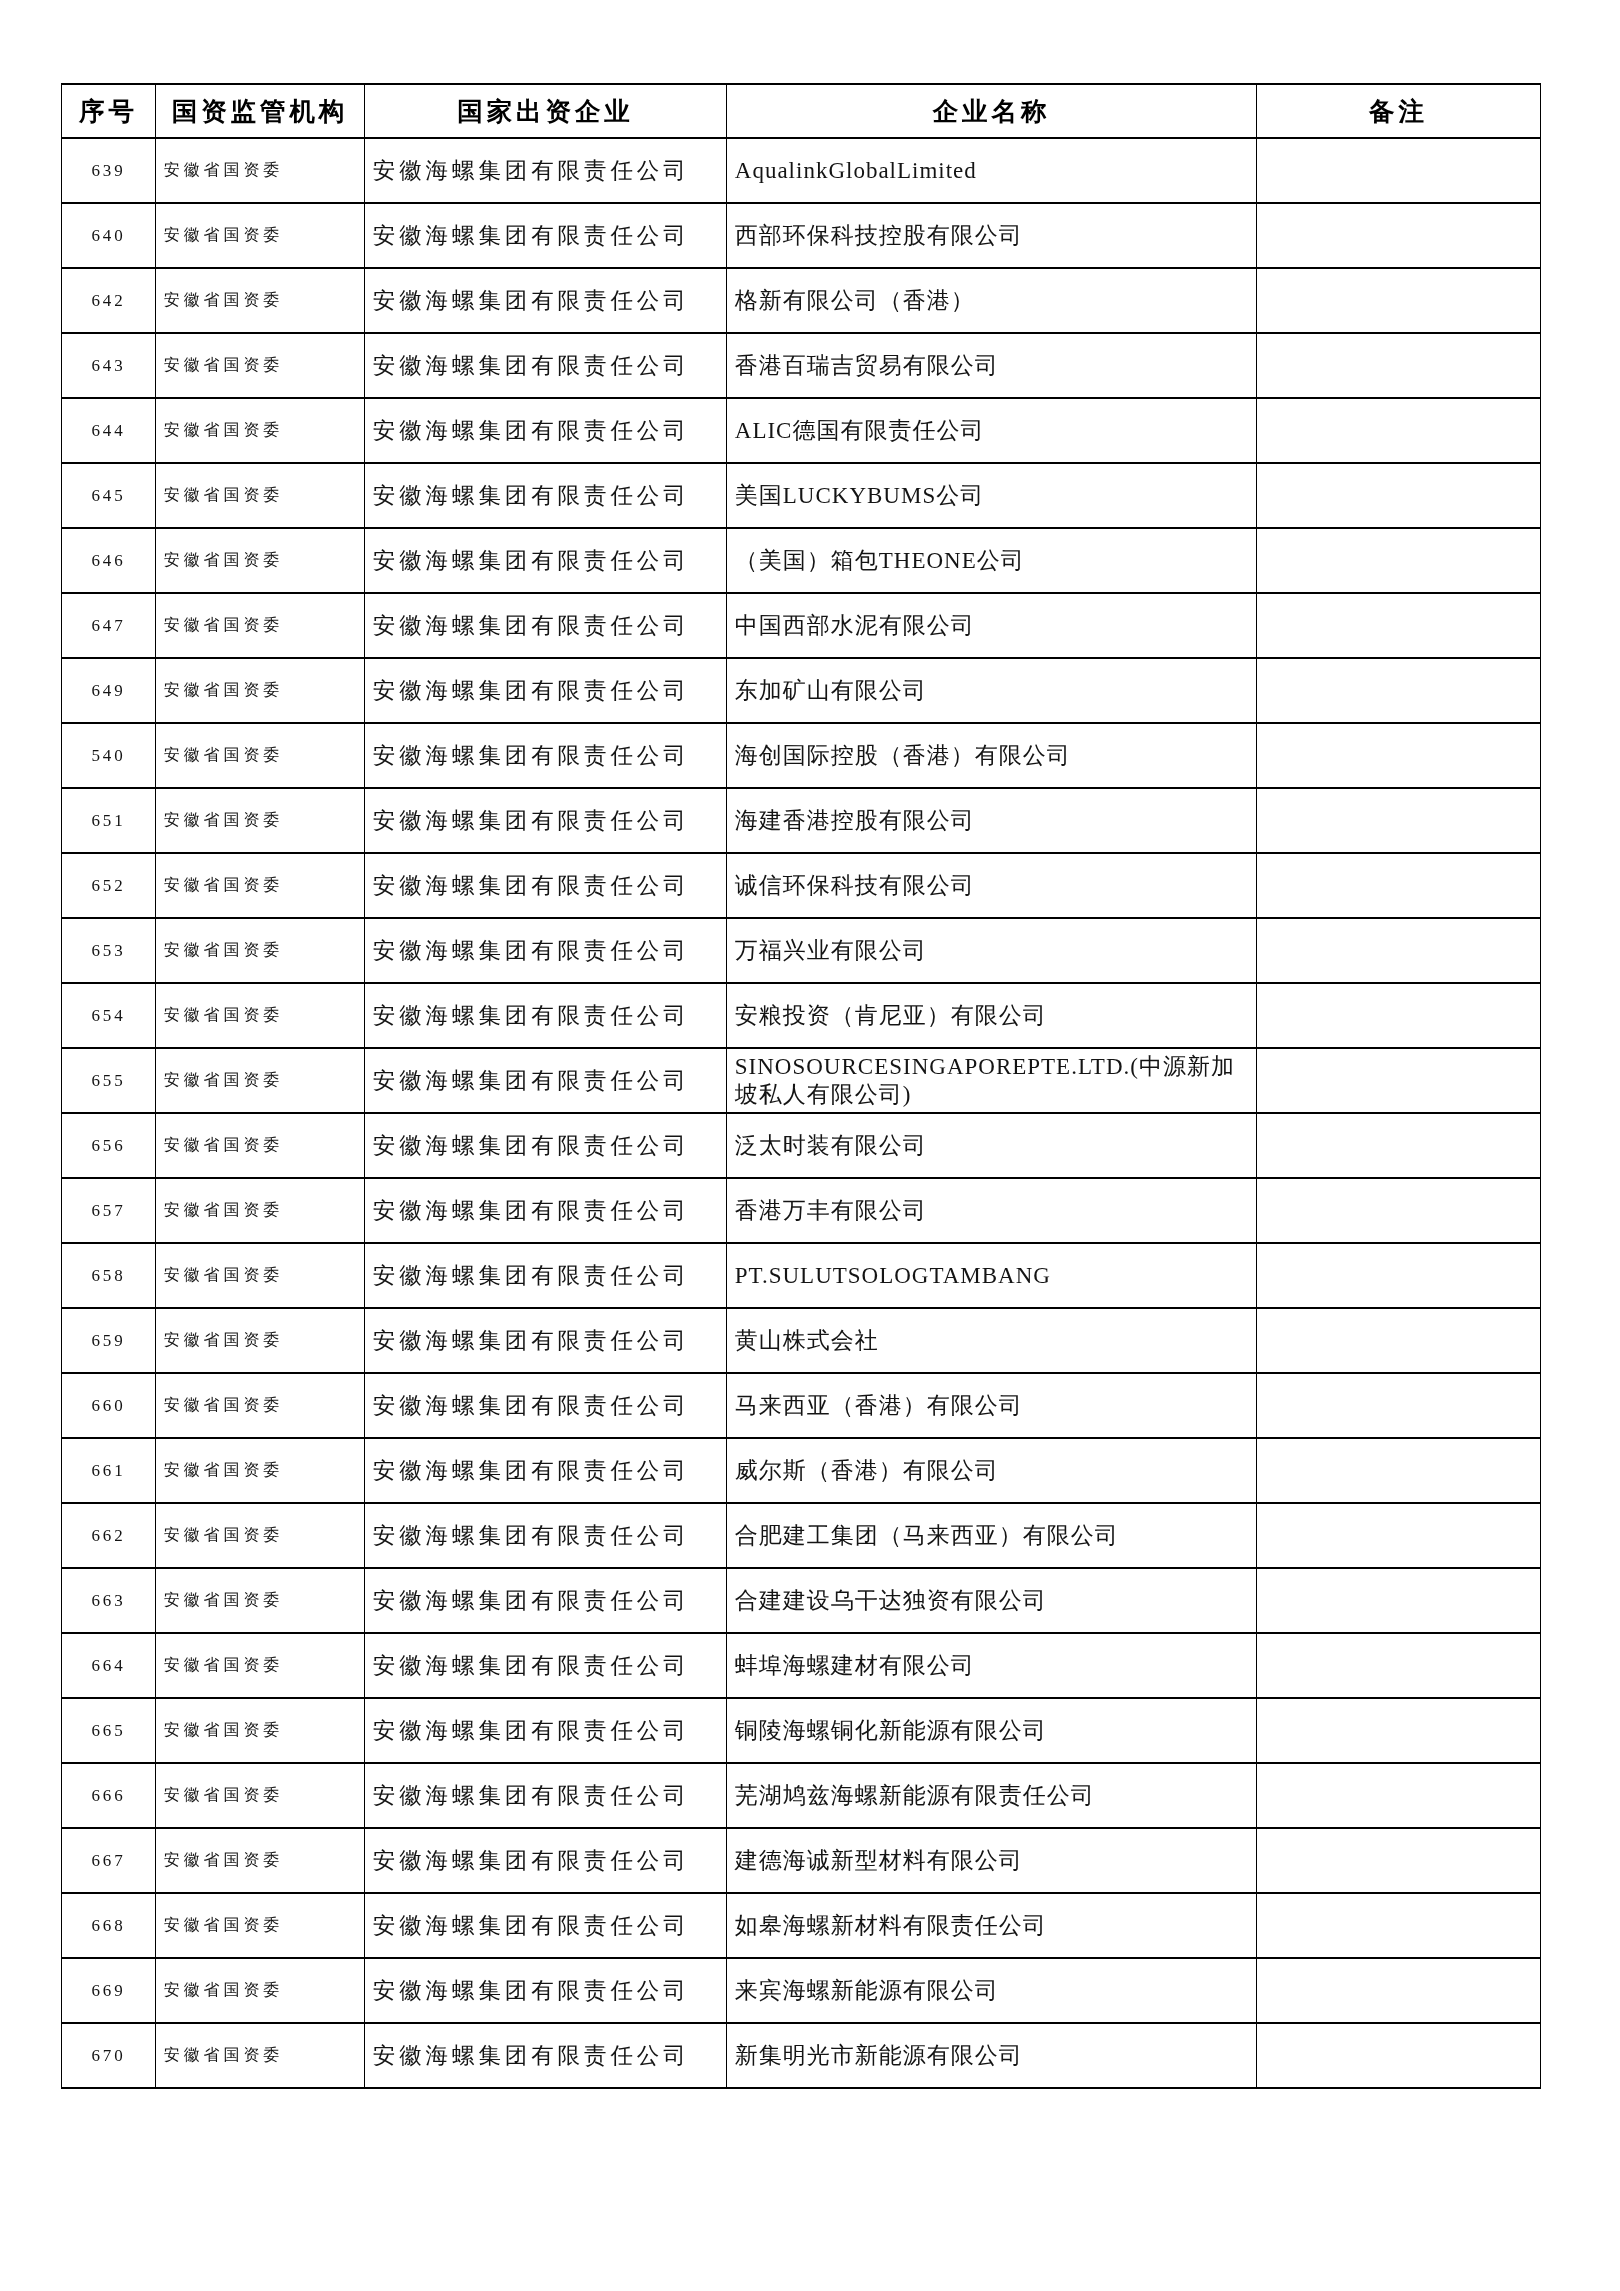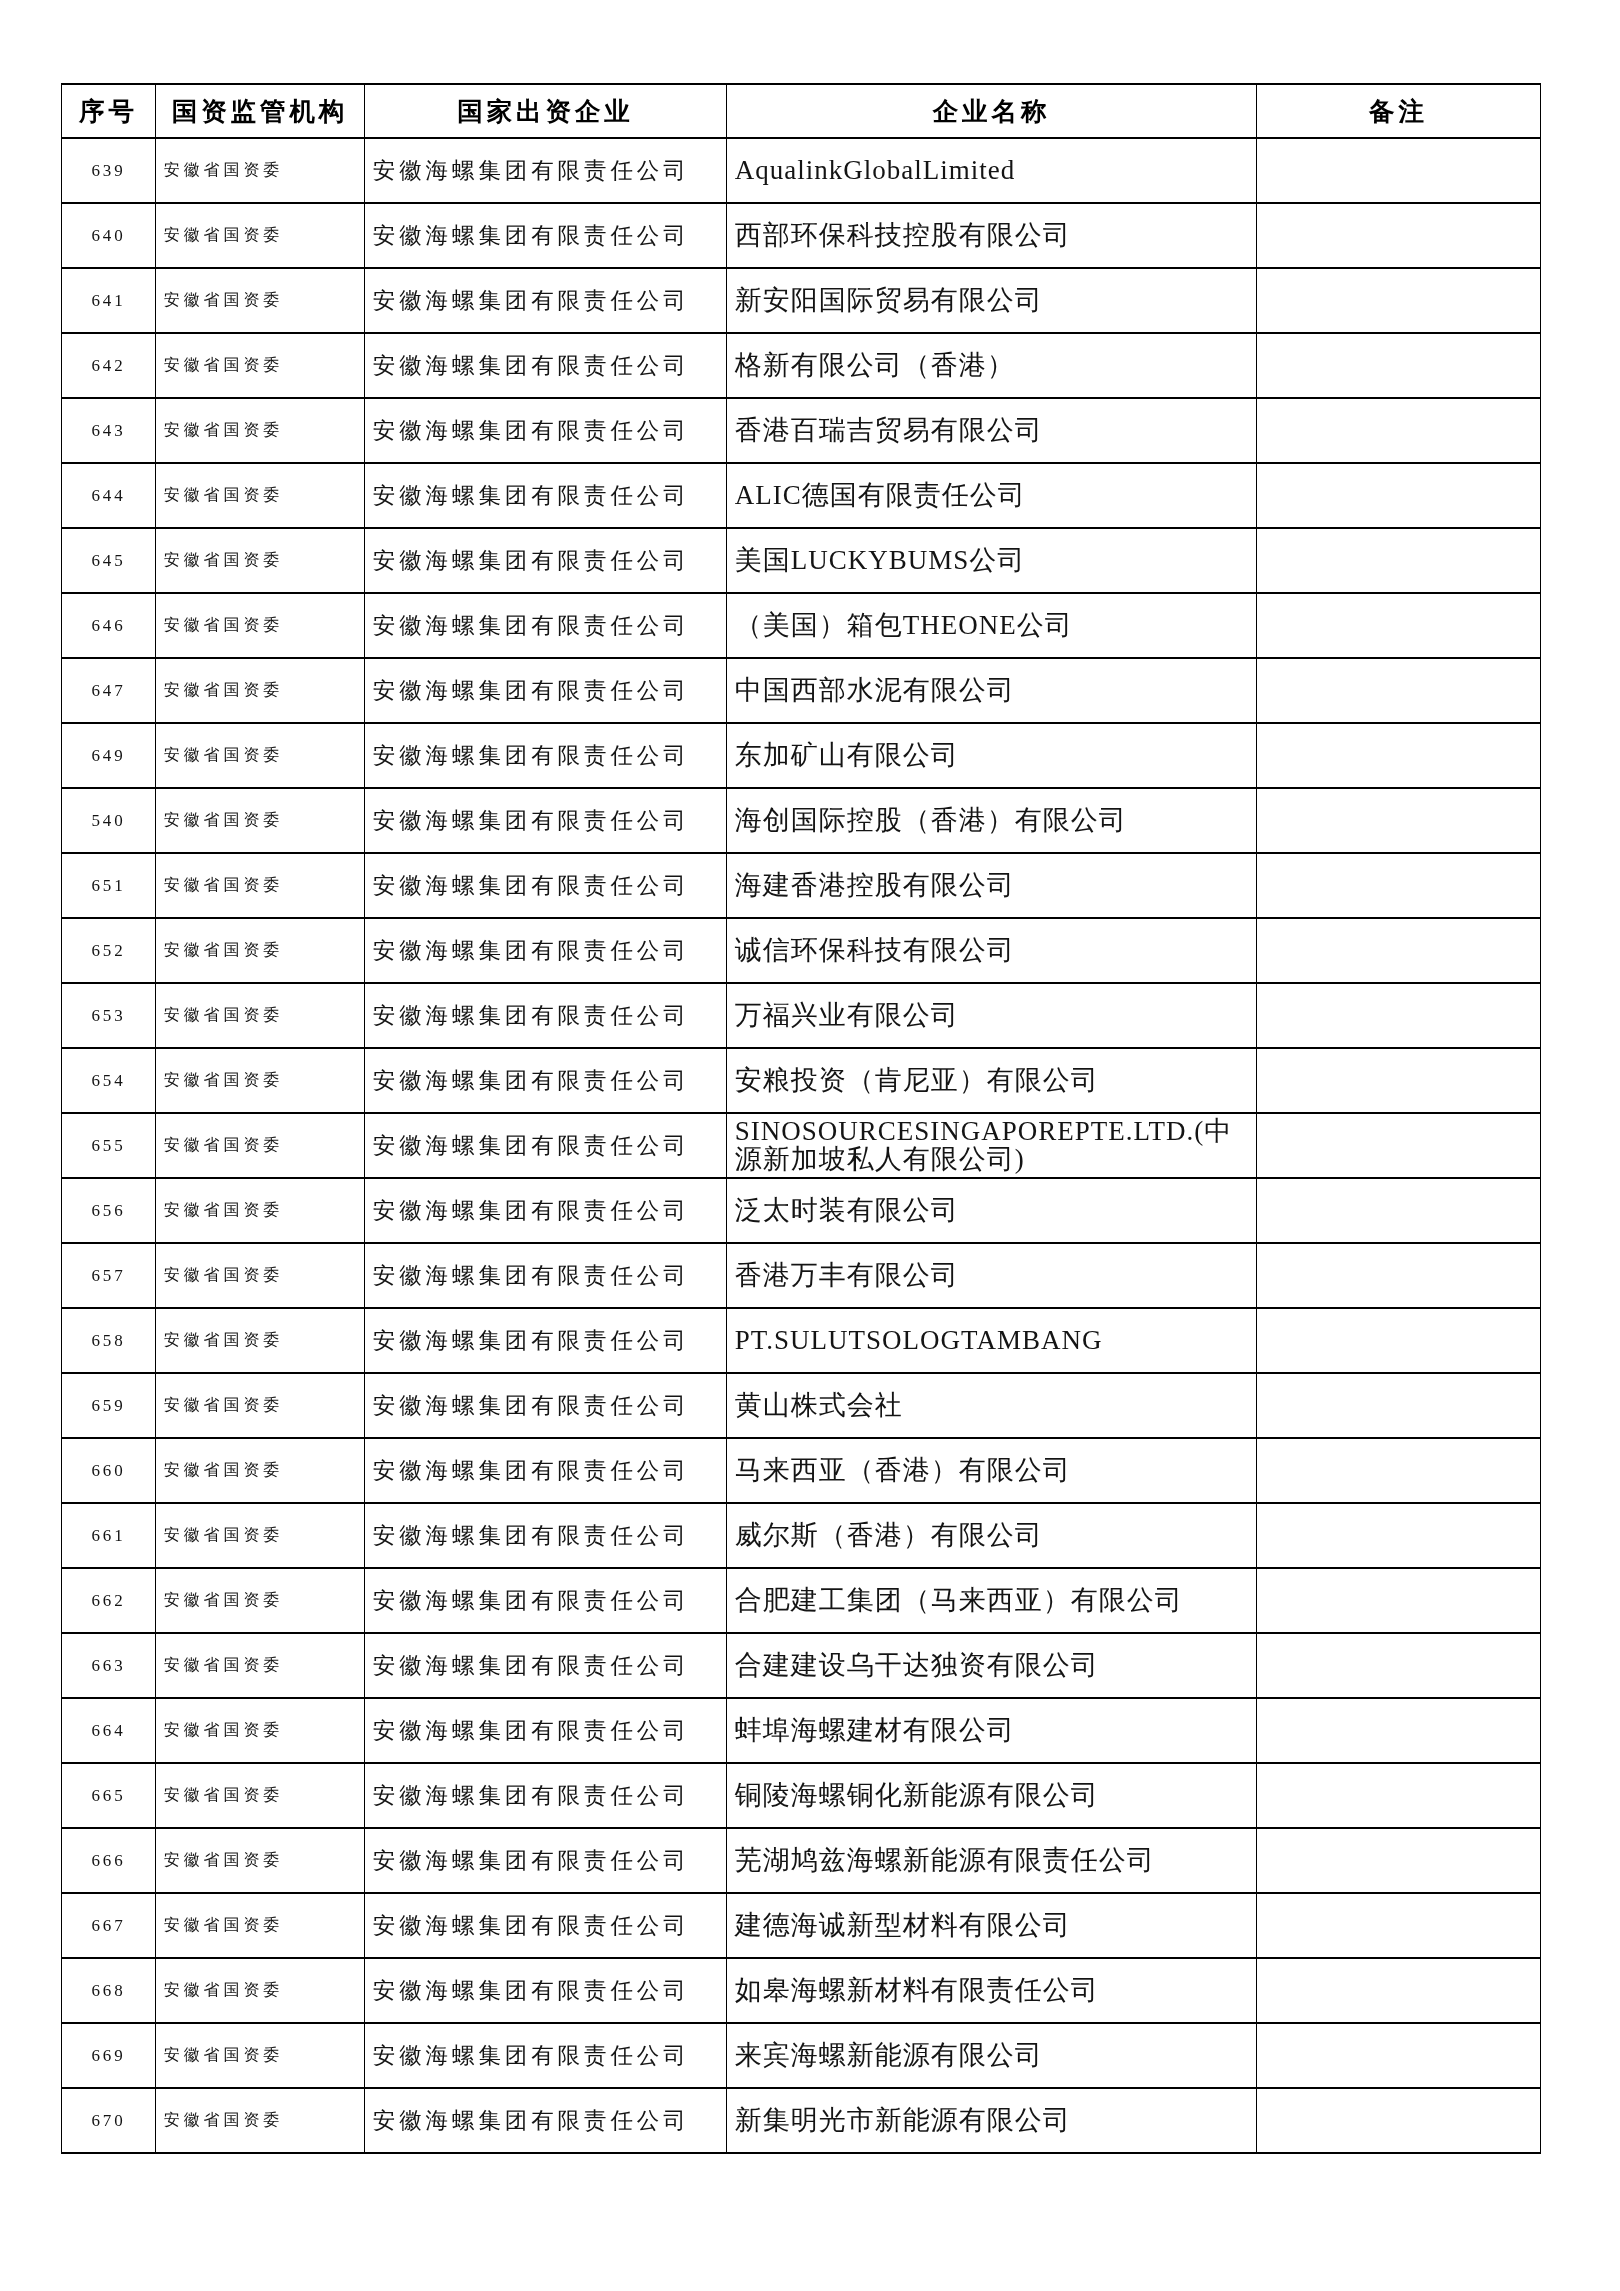--- a/index.html
+++ b/index.html
@@ -61,21 +61,21 @@
   }
   td.c-reg {
     font-size: 16px;
     letter-spacing: 3.9px;
   }
   td.c-funded {
     font-size: 22.5px;
     letter-spacing: 3.9px;
   }
   td.c-name {
-    font-size: 27px;
+    font-size: 23px;
     letter-spacing: 1px;
     line-height: 27.4px;
     word-break: break-all;
     margin-left: 19px;
   }
   td.c-note {
     font-size: 21.6px;
   }
 </style>
 </head>
@@ -108,27 +108,20 @@
     <td class="c-note"></td>
   </tr>
         <tr>
     <td class="c-no">640</td>
     <td class="c-reg">安徽省国资委</td>
     <td class="c-funded">安徽海螺集团有限责任公司</td>
     <td class="c-name">西部环保科技控股有限公司</td>
     <td class="c-note"></td>
   </tr>
         <tr>
-    <td class="c-no">641</td>
-    <td class="c-reg">安徽省国资委</td>
-    <td class="c-funded">安徽海螺集团有限责任公司</td>
-    <td class="c-name">新安阳国际贸易有限公司</td>
-    <td class="c-note"></td>
-  </tr>
-        <tr>
     <td class="c-no">642</td>
     <td class="c-reg">安徽省国资委</td>
     <td class="c-funded">安徽海螺集团有限责任公司</td>
     <td class="c-name">格新有限公司（香港）</td>
     <td class="c-note"></td>
   </tr>
         <tr>
     <td class="c-no">643</td>
     <td class="c-reg">安徽省国资委</td>
     <td class="c-funded">安徽海螺集团有限责任公司</td>

